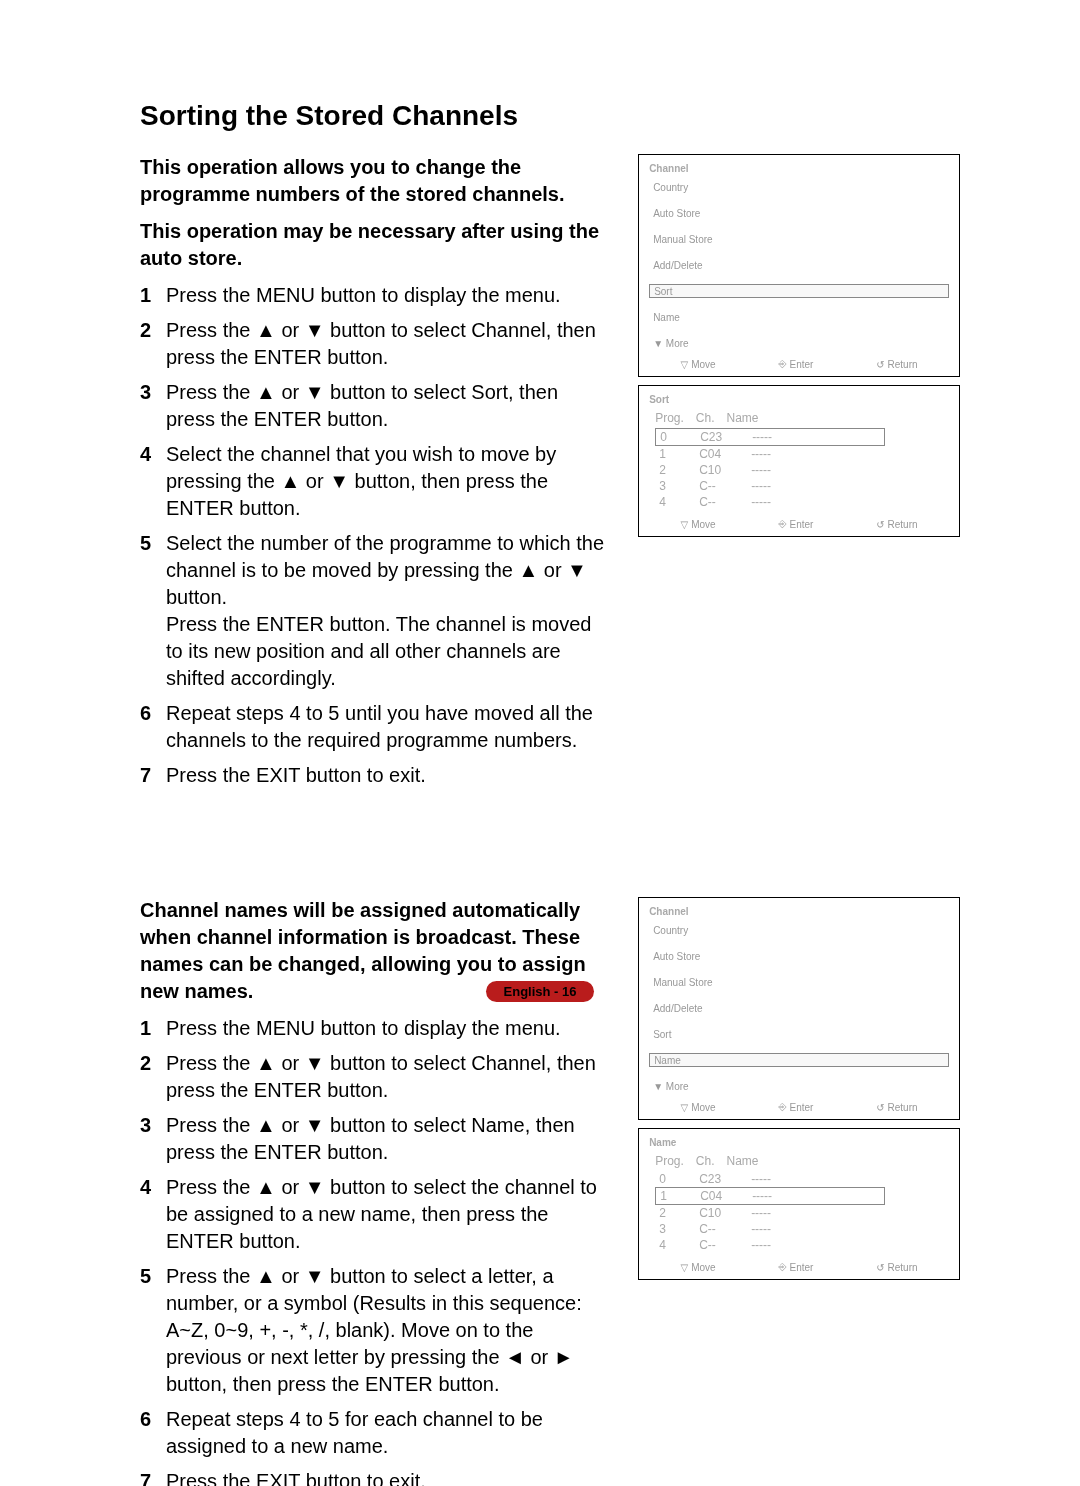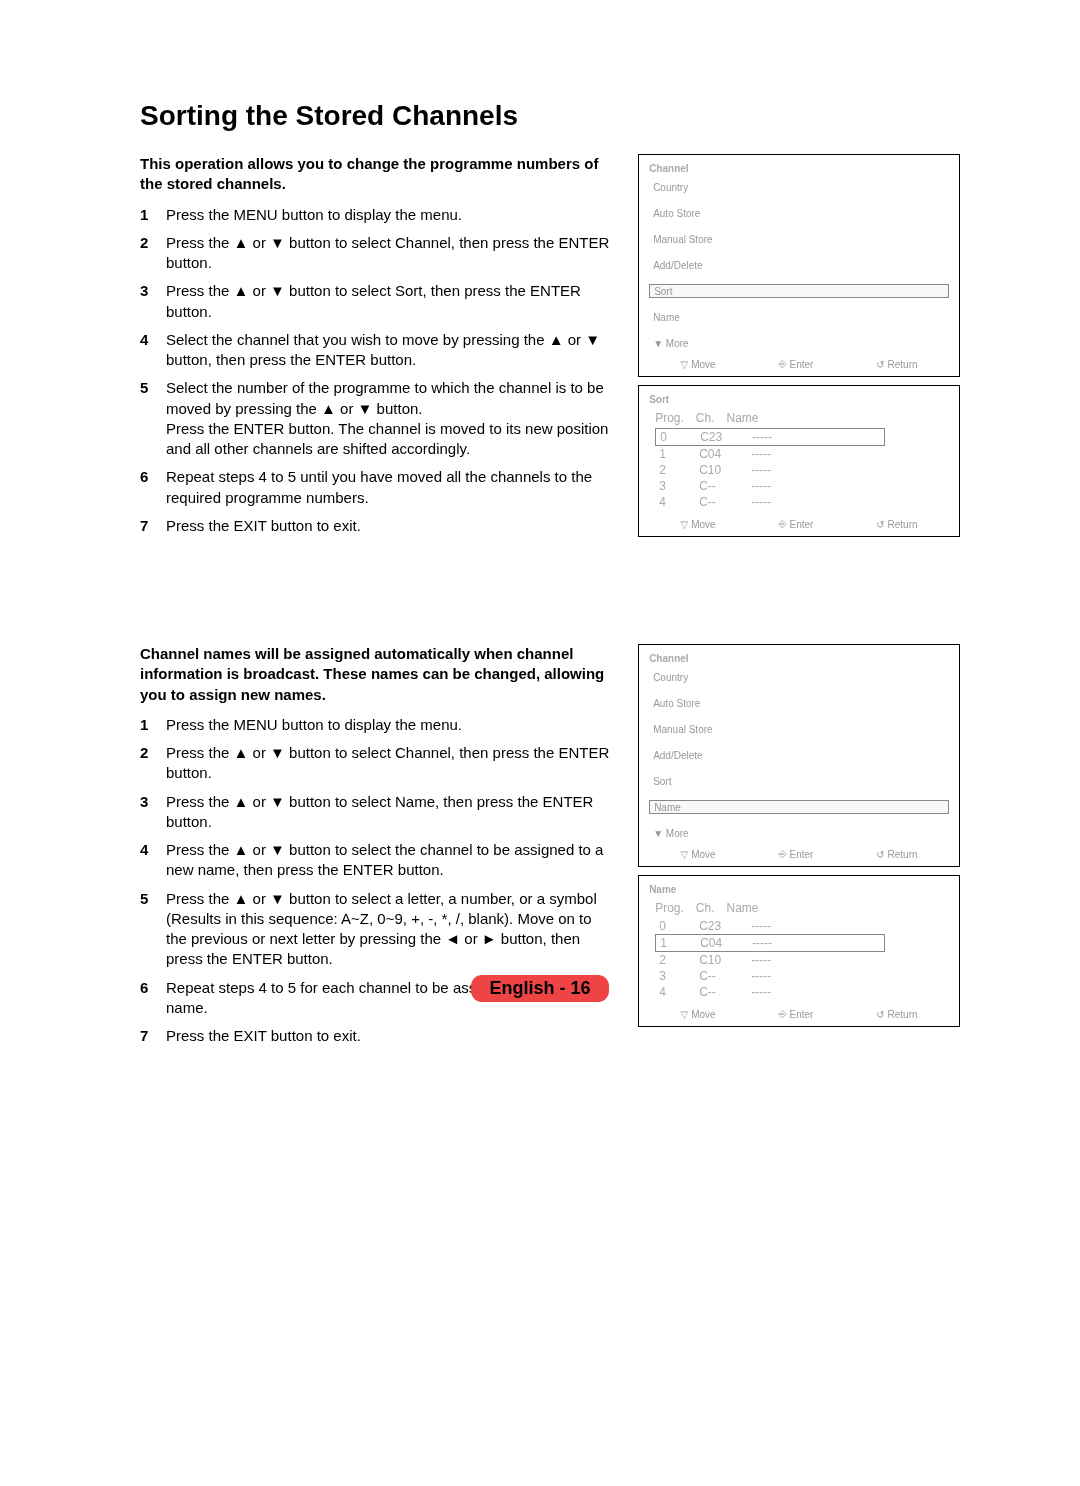--- a/index.html
+++ b/index.html
@@ -1,21 +1,21 @@
 <!DOCTYPE html>
 <html><head>
 <meta charset="utf-8">
 <style>
   * { box-sizing: border-box; margin: 0; padding: 0; }
   html, body { width: 1080px; height: 1486px; background: #fff; font-family: Arial, Helvetica, sans-serif; color: #000; }
   .page { position: relative; width: 1080px; height: 1056px; padding: 100px 120px 0 140px; }
   h2 { font-size: 28px; font-weight: bold; margin-bottom: 22px; }
   .section { margin-bottom: 100px; }
   .topblock { display: flex; align-items: flex-start; gap: 28px; }
-  .textcol { width: 482px; font-size: 15px; line-height: 1.35; }
+  .textcol { width: 482px; font-size: 20px; line-height: 1.35; }
   .intro { font-weight: bold; margin-bottom: 10px; }
   ol.steps { list-style: none; padding: 0; margin: 0; }
   ol.steps li { display: flex; align-items: flex-start; margin-bottom: 8px; }
   ol.steps li .num { width: 26px; flex: 0 0 26px; font-weight: bold; }
   ol.steps li .body { flex: 1; }
   .body b { font-weight: normal; }
 
   
   .osdcol { width: 330px; display: flex; flex-direction: column; gap: 8px; }
   .osd { border: 1px solid #000; padding: 8px 10px 6px 10px; font-size: 10px; color: #999; position: relative; }
@@ -27,32 +27,33 @@
   .osd-footer span:before { display:inline-block; width:12px; text-align:center; }
   .osd-ic { display:inline-flex; align-items:center; gap:3px;}
   .tbl { font-size:12px; color:#aaa; }
   .tbl-head { display:flex; gap:12px; margin-left:6px; margin-bottom:3px;}
   .tbl-row { display:flex; gap:12px; margin-left:6px; border:1px solid #888; padding:1px 4px; width:230px;}
   .tbl-row span:nth-child(1){width:28px;}
   .tbl-row span:nth-child(2){width:40px;}
   .tbl-row span:nth-child(3){width:60px;}
 
   .page-footer { position: absolute; bottom: 54px; left: 0; width: 1080px; text-align: center; }
-  .page-badge { display: inline-block; background: #ef4444; border-radius: 11px; padding: 3px 18px; font-size: 18px; font-weight: bold; color: #000; }
+  .page-badge { display: inline-block; background: #b91c1c; border-radius: 11px; padding: 3px 18px; font-size: 13px; font-weight: bold; color: #000; }
 </style>
 </head>
 <body>
 
 <div class="page">
 
   <div class="section">
     <h2>Sorting the Stored Channels</h2>
     <div class="topblock">
       <div class="textcol">
         <p class="intro">This operation allows you to change the programme numbers of the stored channels.</p>
+        <p class="intro">This operation may be necessary after using the auto store.</p>
         <ol class="steps">
             <li>
               <span class="num">1</span>
               <span class="body">Press the <b>MENU</b> button to display the menu.</span>
             </li>
             <li>
               <span class="num">2</span>
               <span class="body">Press the ▲ or ▼ button to select <b>Channel</b>, then press the <b>ENTER</b> button.</span>
             </li>
             <li>

